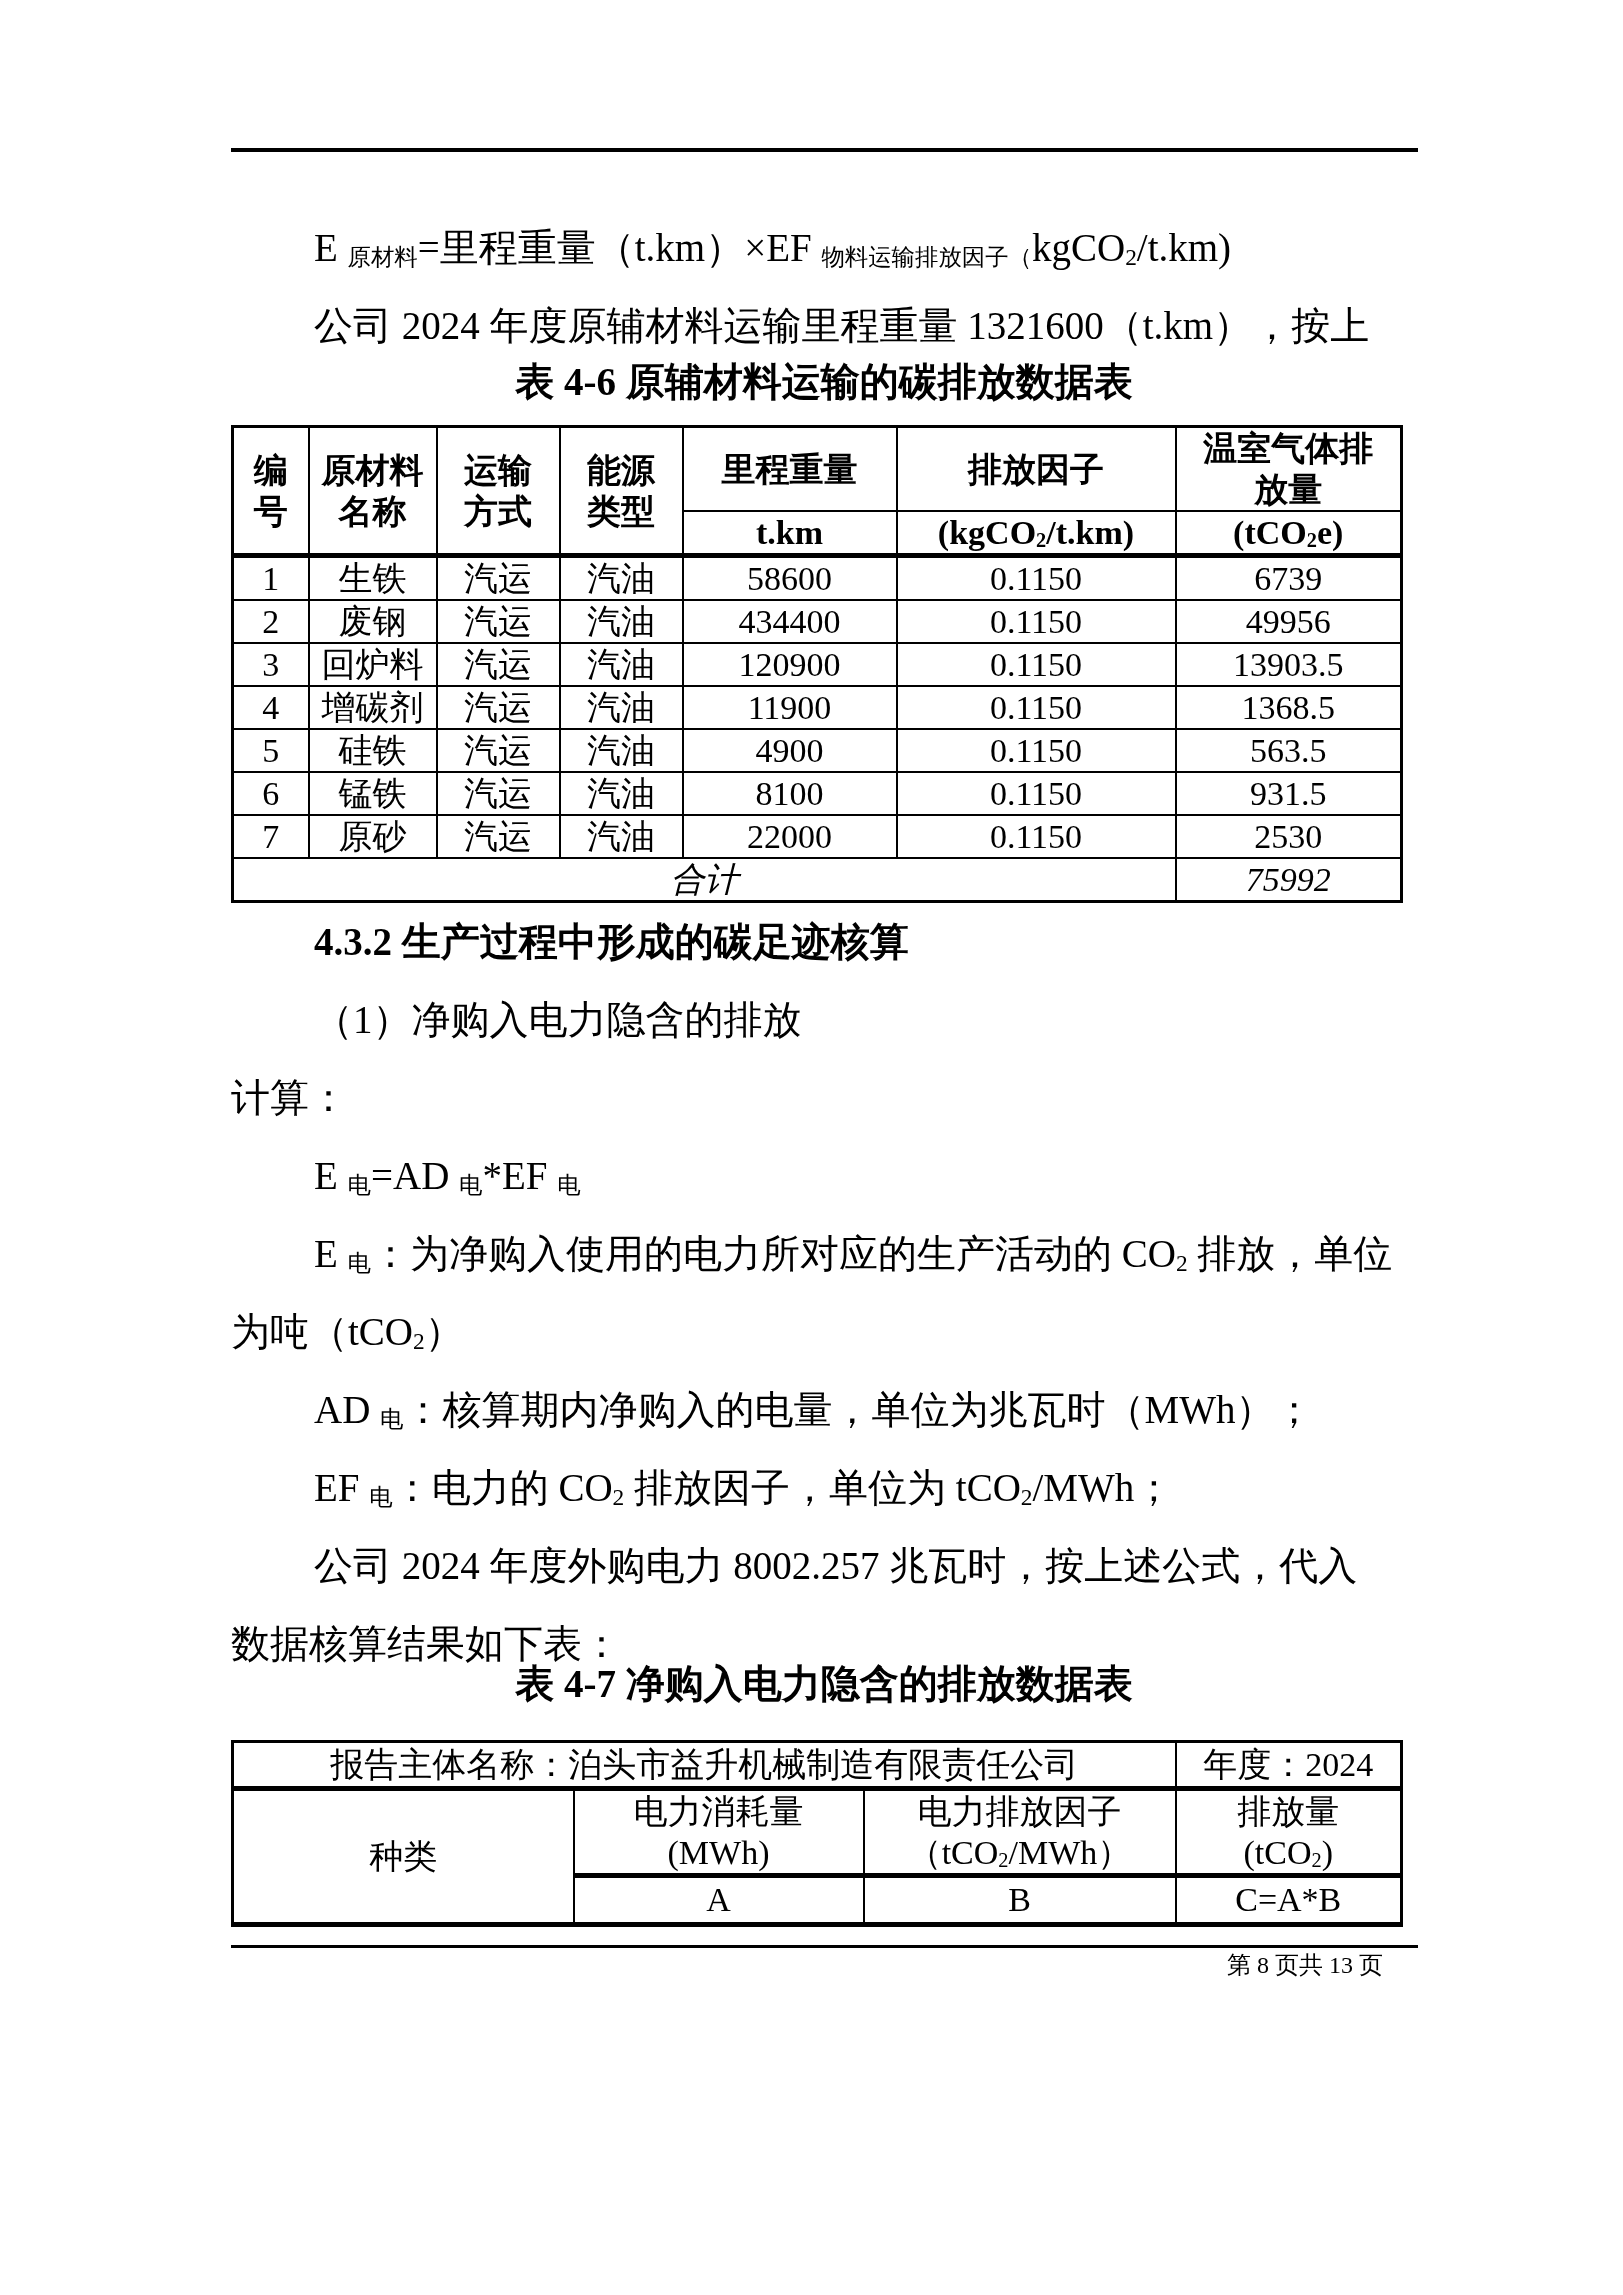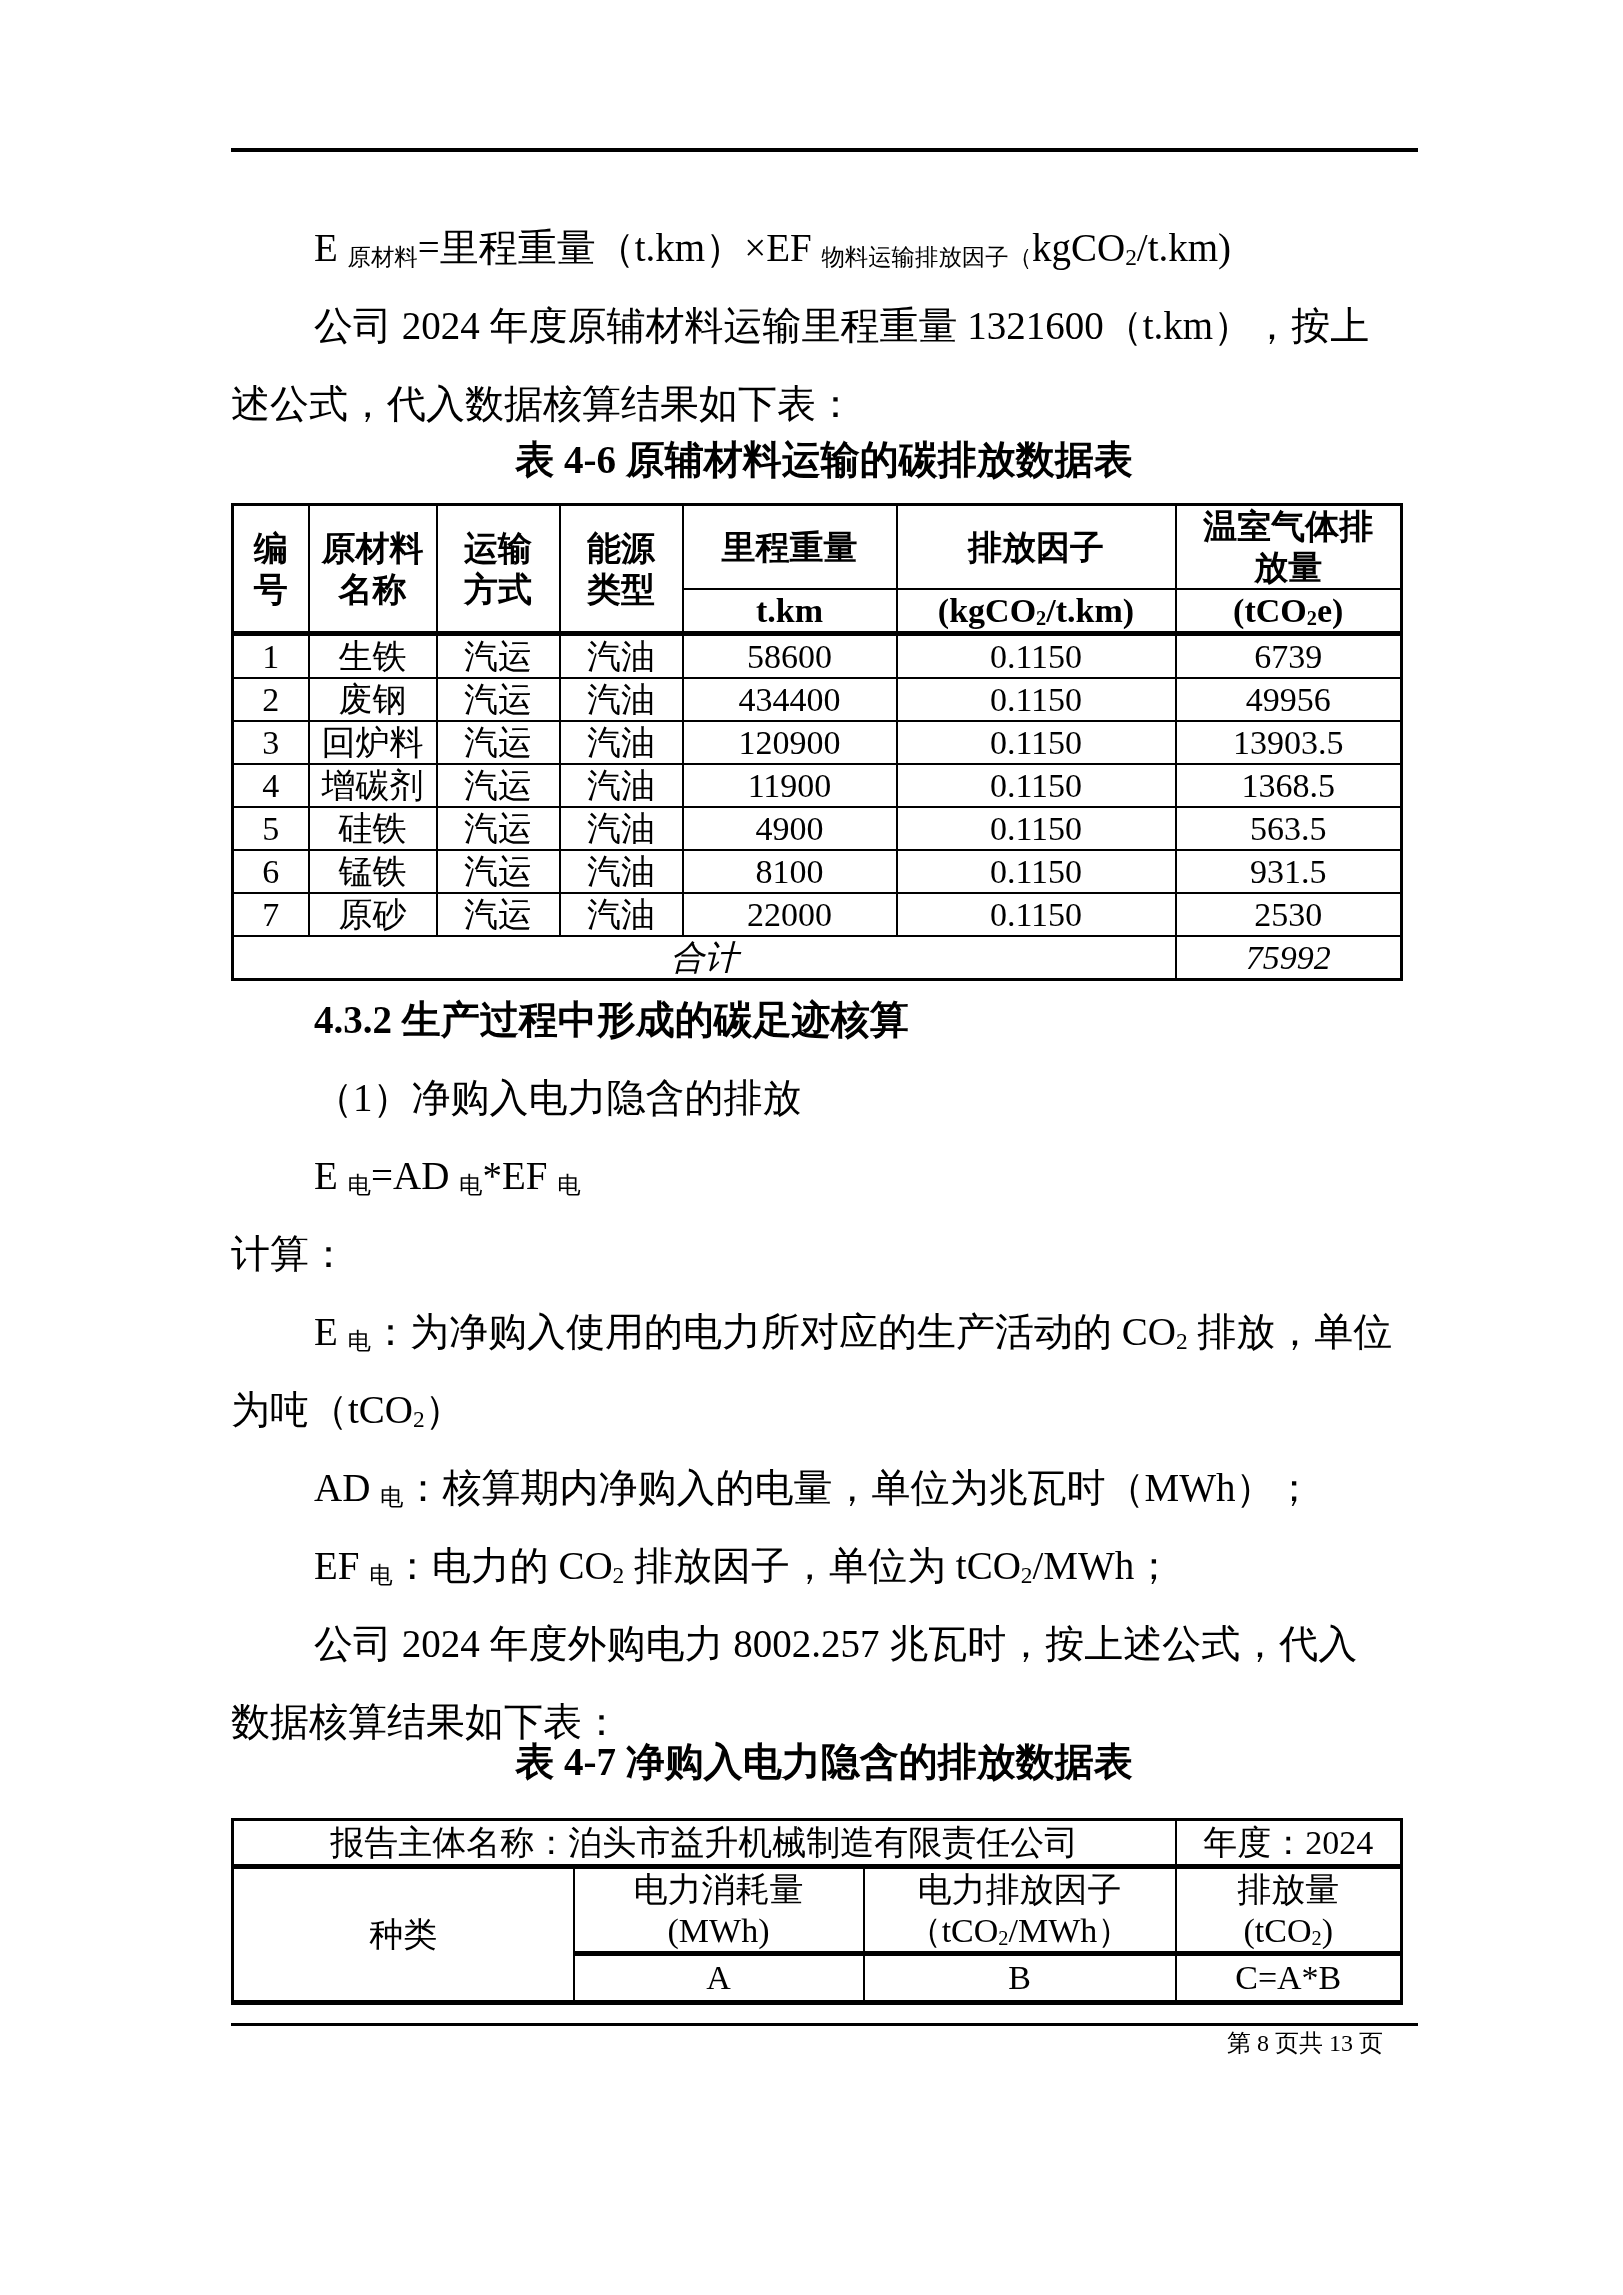--- a/index.html
+++ b/index.html
@@ -51,21 +51,20 @@
 <body>
 
 <div class="page">
 
   <div class="hrule rule-top"></div>
 
   <div class="content">
 
     <p class="line indent first"><span>E </span><sub>原材料</sub><span>=里程重量（t.km）×EF </span><sub>物料运输排放因子</sub><sub>（</sub><span>kgCO</span><sub>2</sub><span>/t.km)</span></p>
     <p class="line indent">公司 2024 年度原辅材料运输里程重量 1321600（t.km），按上</p>
-    <p class="line">述公式，代入数据核算结果如下表：</p>
 
     <p class="table-title tt46">表 4-6 原辅材料运输的碳排放数据表</p>
 
     <table id="t46">
       <colgroup>
         <col style="width:76px">
           <col style="width:128px">
           <col style="width:123px">
         <col style="width:123px">
           <col style="width:214px">
@@ -152,22 +151,22 @@
       </tr>
       <tr class="total">
         <td colspan="6">合计</td>
         <td>75992</td>
       </tr>
     </tbody>
       </table>
 
     <p class="line indent bold heading432">4.3.2 生产过程中形成的碳足迹核算</p>
     <p class="line indent">（1）净购入电力隐含的排放</p>
+    <p class="line">计算：</p>
     <p class="line indent"><span>E </span><sub>电</sub><span>=AD </span><sub>电</sub><span>*EF </span><sub>电</sub></p>
-    <p class="line">计算：</p>
     <p class="line indent"><span>E </span><sub>电</sub><span>：为净购入使用的电力所对应的生产活动的 CO</span><sub>2</sub><span> 排放，单位</span></p>
     <p class="line"><span>为吨（tCO</span><sub>2</sub><span>）</span></p>
     <p class="line indent"><span>AD </span><sub>电</sub><span>：核算期内净购入的电量，单位为兆瓦时（MWh）；</span></p>
     <p class="line indent"><span>EF </span><sub>电</sub><span>：电力的 CO</span><sub>2</sub><span> 排放因子，单位为 tCO</span><sub>2</sub><span>/MWh；</span></p>
     <p class="line indent">公司 2024 年度外购电力 8002.257 兆瓦时，按上述公式，代入</p>
     <p class="line">数据核算结果如下表：</p>
 
     <p class="table-title tt47">表 4-7 净购入电力隐含的排放数据表</p>
 
     <table id="t47">

